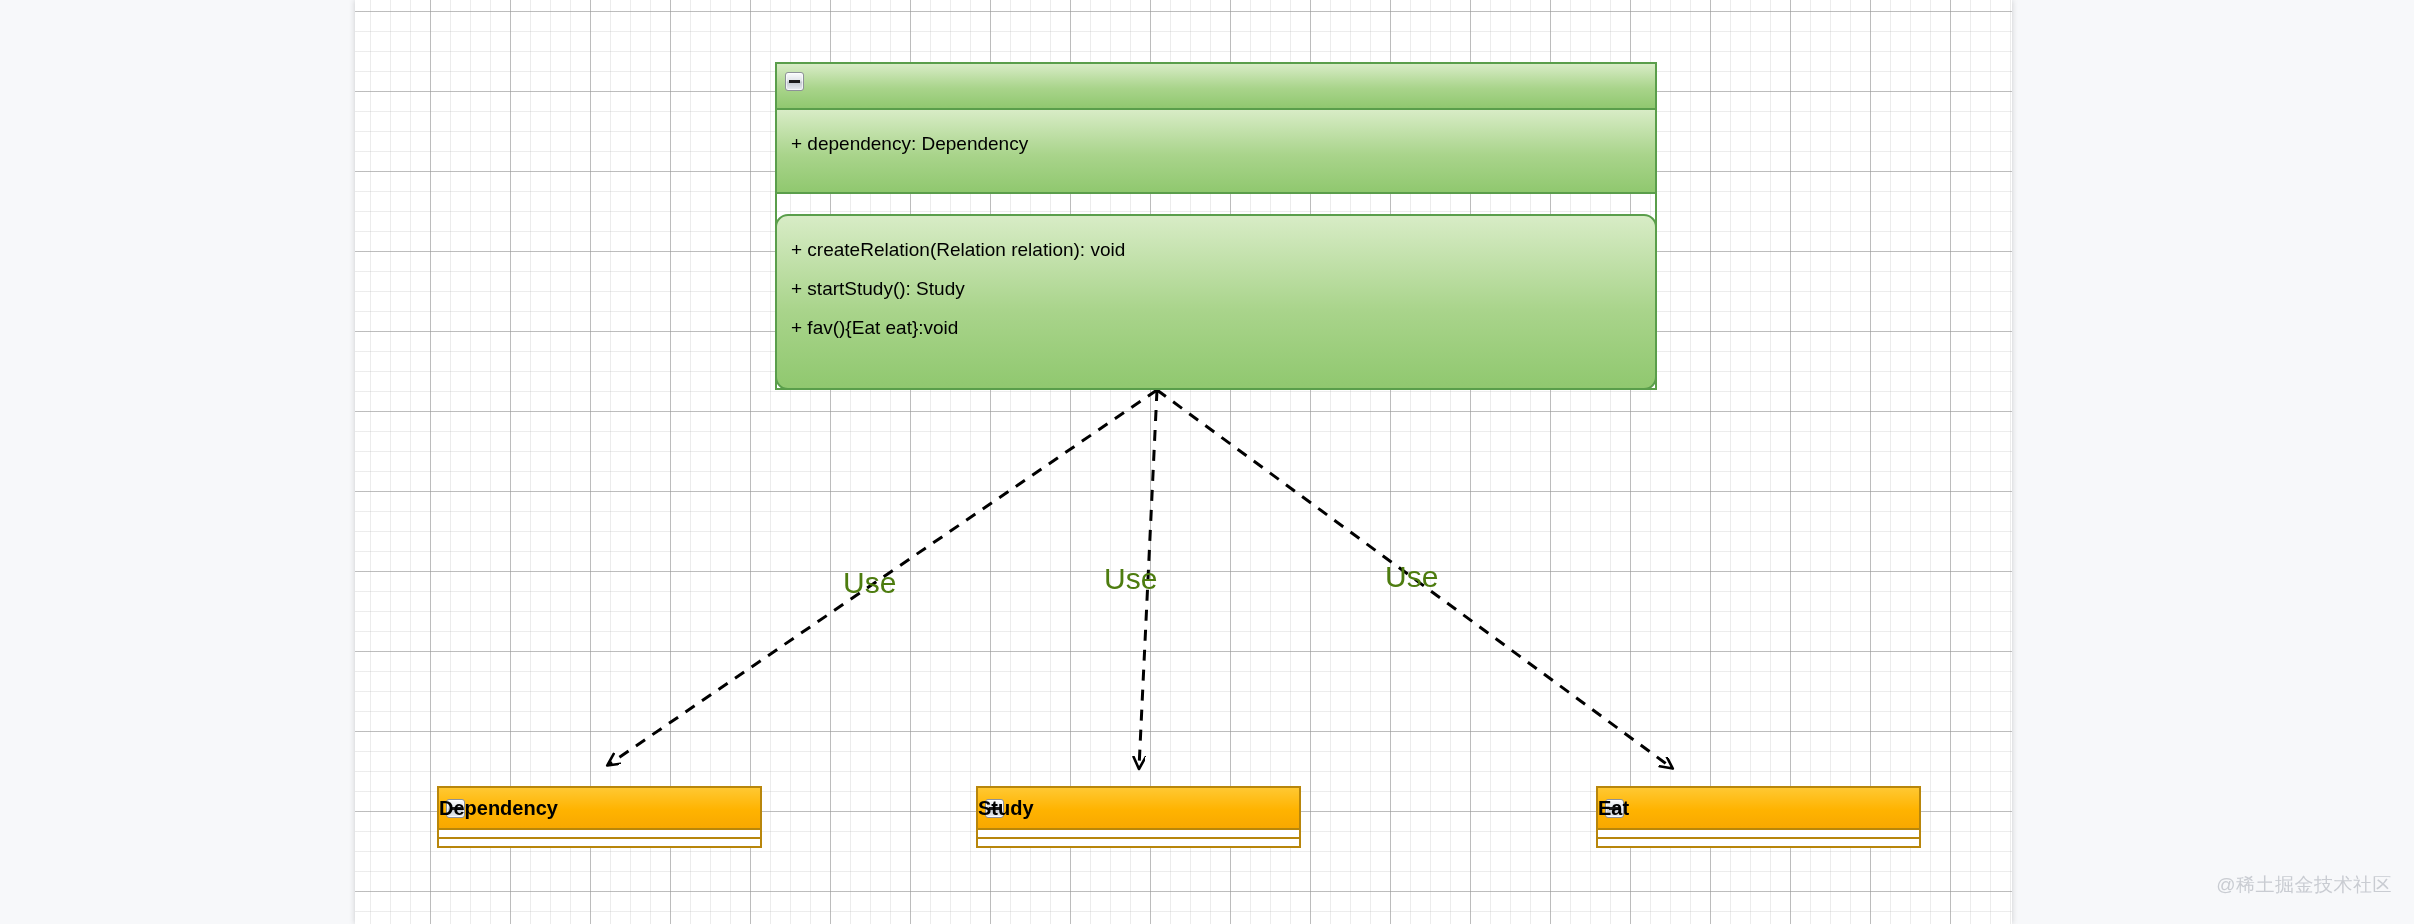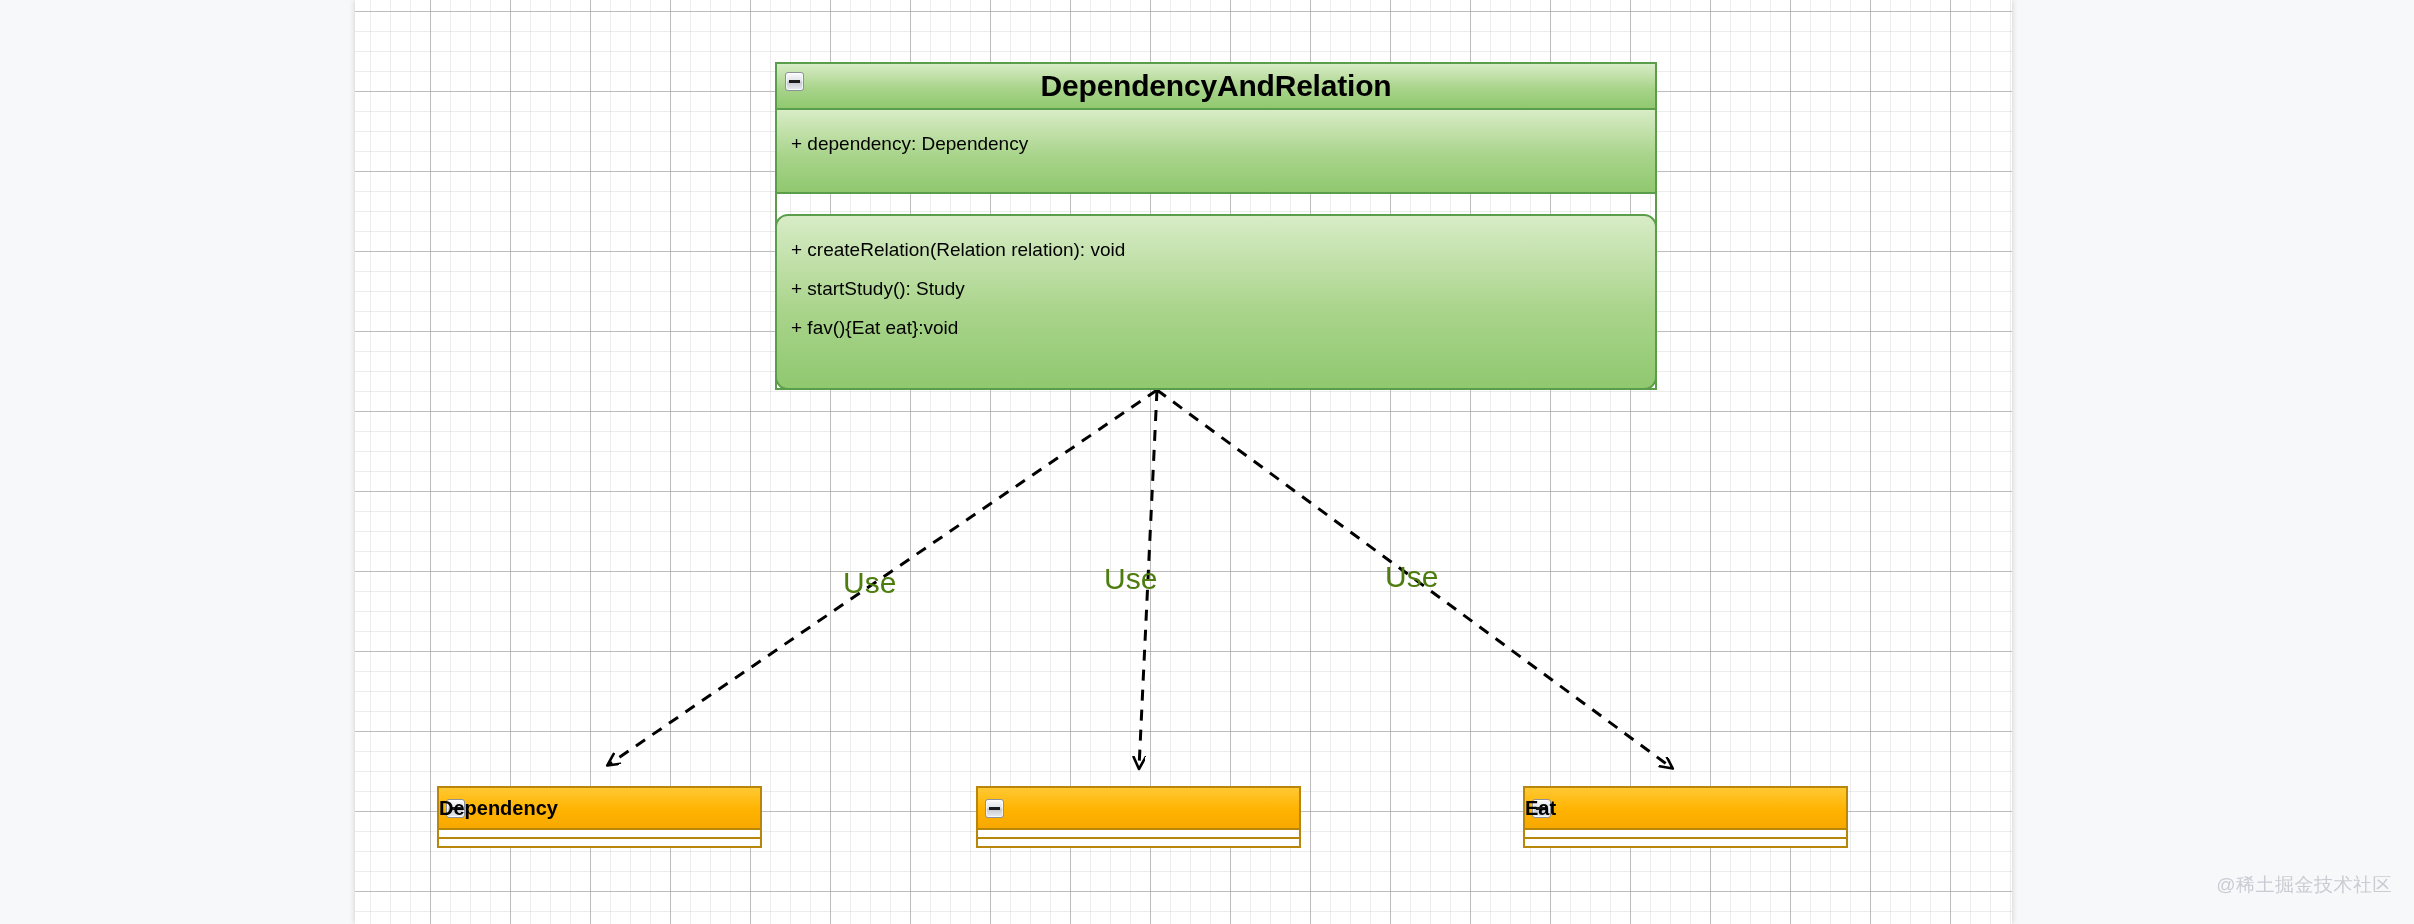--- a/index.html
+++ b/index.html
@@ -142,21 +142,21 @@
   
   .orange-box {
     position: absolute;
     box-sizing: border-box;
     width: 325px;
     height: 62px;
     top: 786px;
   }
   .ob-dependency { left: 437px; }
   .ob-study      { left: 976px; }
-  .ob-eat        { left: 1523px; }
+  .ob-eat        { left: 1596px; }
 
   .orange-head {
     position: relative;
     box-sizing: border-box;
     height: 44px;
     border: 2px solid #b8860b;
     background: linear-gradient(to bottom, #ffc832 0%, #ffb300 55%, #f8a800 100%);
   }
   .orange-sub {
     box-sizing: border-box;
@@ -223,21 +223,20 @@
       <line x1="1157" y1="390" x2="608" y2="765" marker-end="url(#open-arrow)"></line>
       <line x1="1157" y1="390" x2="1139" y2="768" marker-end="url(#open-arrow)"></line>
       <line x1="1157" y1="390" x2="1672" y2="768" marker-end="url(#open-arrow)"></line>
     </g>
   </svg>
 
   <div class="uml-box green-box">
 
     <div class="green-band green-title-band">
       <span class="collapse-icon"></span>
-      <div class="class-title">DependencyAndRelation</div>
     </div>
 
     <div class="green-band green-attr-band">
       <div class="member-list">
         <div class="member">+ dependency: Dependency</div>
       </div>
     </div>
 
     <div class="green-sep"></div>
 
@@ -255,20 +254,21 @@
       <span class="collapse-icon"></span>
       <div class="orange-title">Dependency</div>
     </div>
     <div class="orange-sub"></div>
     <div class="orange-sub"></div>
   </div>
 
   <div class="orange-box ob-study">
     <div class="orange-head">
       <span class="collapse-icon"></span>
+      <div class="orange-title">Study</div>
     </div>
     <div class="orange-sub"></div>
     <div class="orange-sub"></div>
   </div>
 
   <div class="orange-box ob-eat">
     <div class="orange-head">
       <span class="collapse-icon"></span>
       <div class="orange-title">Eat</div>
     </div>

